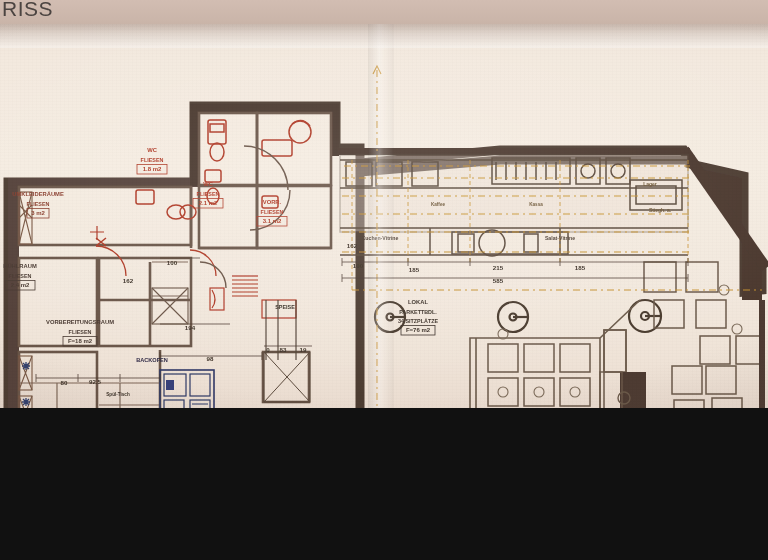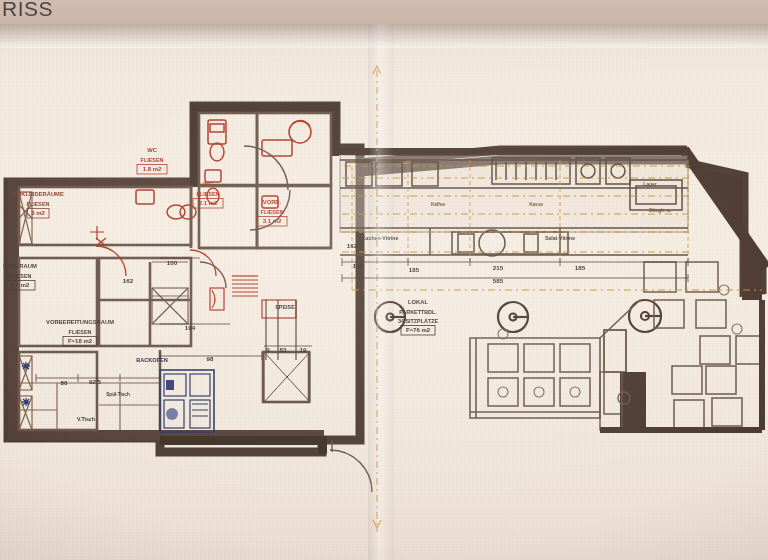--- a/index.html
+++ b/index.html
@@ -1,18 +1,18 @@
 <!DOCTYPE html>
 <html><head>
 <meta charset="utf-8">
 <style>
   html,body{margin:0;padding:0;background:#111;}
   body{font-family:"Liberation Sans",sans-serif;}
   #page{
-    position:relative;width:768px;height:560px;overflow:hidden;
+    position:relative;width:768px;height:408px;overflow:hidden;
     background:
       linear-gradient(180deg,#cbb7ad 0%,#d6c4ba 3.5%,#e2d3c8 5.5%,#f0e5da 8%,#f3e9de 14%,#f5ece1 40%,#f2e8dd 72%,#efe3d7 88%,#eadcd0 100%);
   }
   
   .sheen{position:absolute;inset:0;pointer-events:none;}
   .fold-v{position:absolute;top:0;bottom:0;width:26px;left:368px;
     background:linear-gradient(90deg,rgba(0,0,0,.055),rgba(255,255,255,.30) 45%,rgba(255,255,255,.16) 60%,rgba(0,0,0,.035));}
   .fold-top{position:absolute;left:0;right:0;top:22px;height:26px;
     background:linear-gradient(180deg,rgba(120,95,85,.30),rgba(255,255,255,.38));}
   .vign{position:absolute;inset:0;

